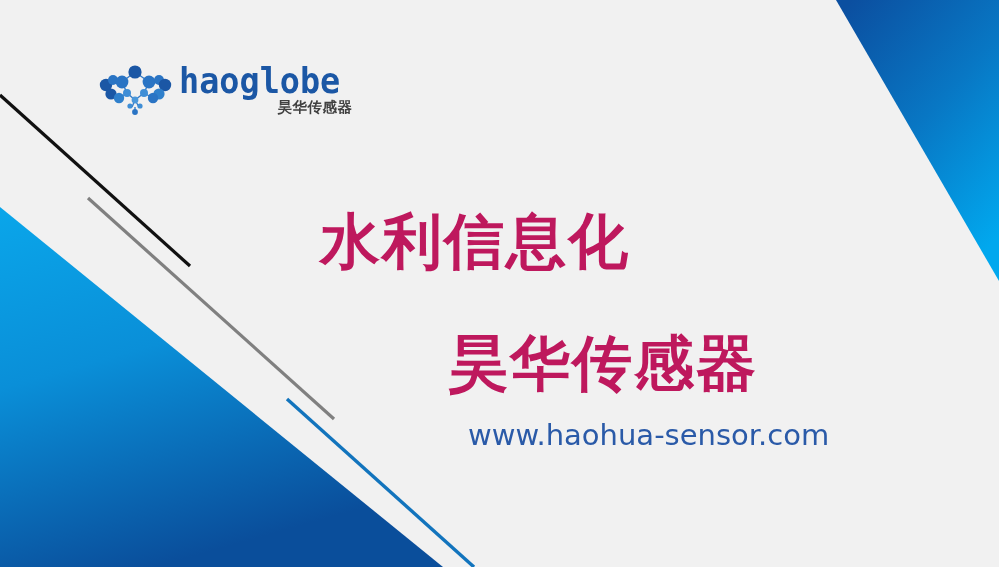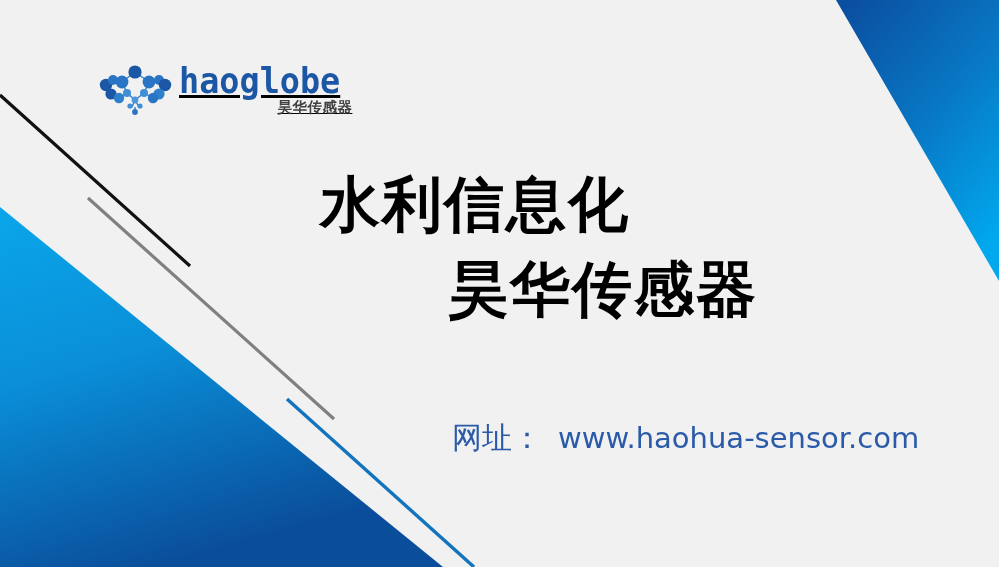--- a/index.html
+++ b/index.html
@@ -23,21 +23,20 @@
     width:999px; height:567px;
   }
 
   
   #logo-block {
     position:absolute;
     left:97px; top:57px;
     width:215px; height:66px;
     display:flex;
     align-items:center;
-    text-decoration:underline;
   }
   #logo-mark {
     width:76px; height:60px;
     flex:0 0 auto;
   }
   #logo-text-wrap {
     margin-left:6px;
     display:flex;
     flex-direction:column;
     align-items:flex-end;
@@ -71,23 +70,24 @@
     position:absolute;
     left:0; top:162px;
     width:880px;
     text-align:left;
   }
   .headline-line {
     font-family:"DejaVu Sans", sans-serif;
     font-weight:700;
     font-size:60px;
     line-height:1.42;
-    color:#000000;
+    color:#be185d;
     letter-spacing:2px;
     white-space:nowrap;
+    margin-top:37px;
   }
   #headline-line-1 { padding-left:320px; }
   #headline-line-2 { padding-left:448px; }
 
   
   #website-line {
     position:absolute;
     left:452px; top:418px;
     display:flex;
     align-items:baseline;
@@ -190,17 +190,16 @@
       <div id="logo-subtitle">昊华传感器</div>
     </div>
   </div>
 
   <div id="headline">
     <div class="headline-line" id="headline-line-1">水利信息化</div>
     <div class="headline-line" id="headline-line-2">昊华传感器</div>
   </div>
 
   <div id="website-line">
-    <span id="website-label">网址：</span>
     <span id="website-url">www.haohua-sensor.com</span>
   </div>
 
 </div>
 
 </body></html>

